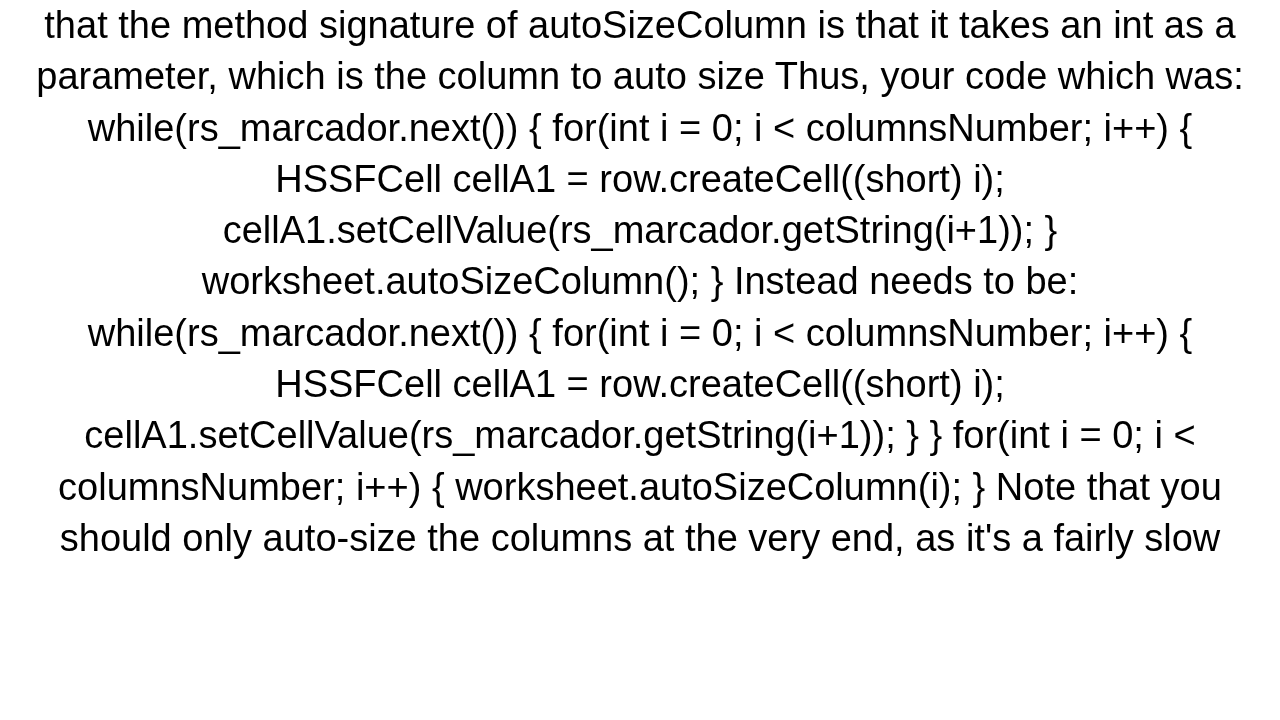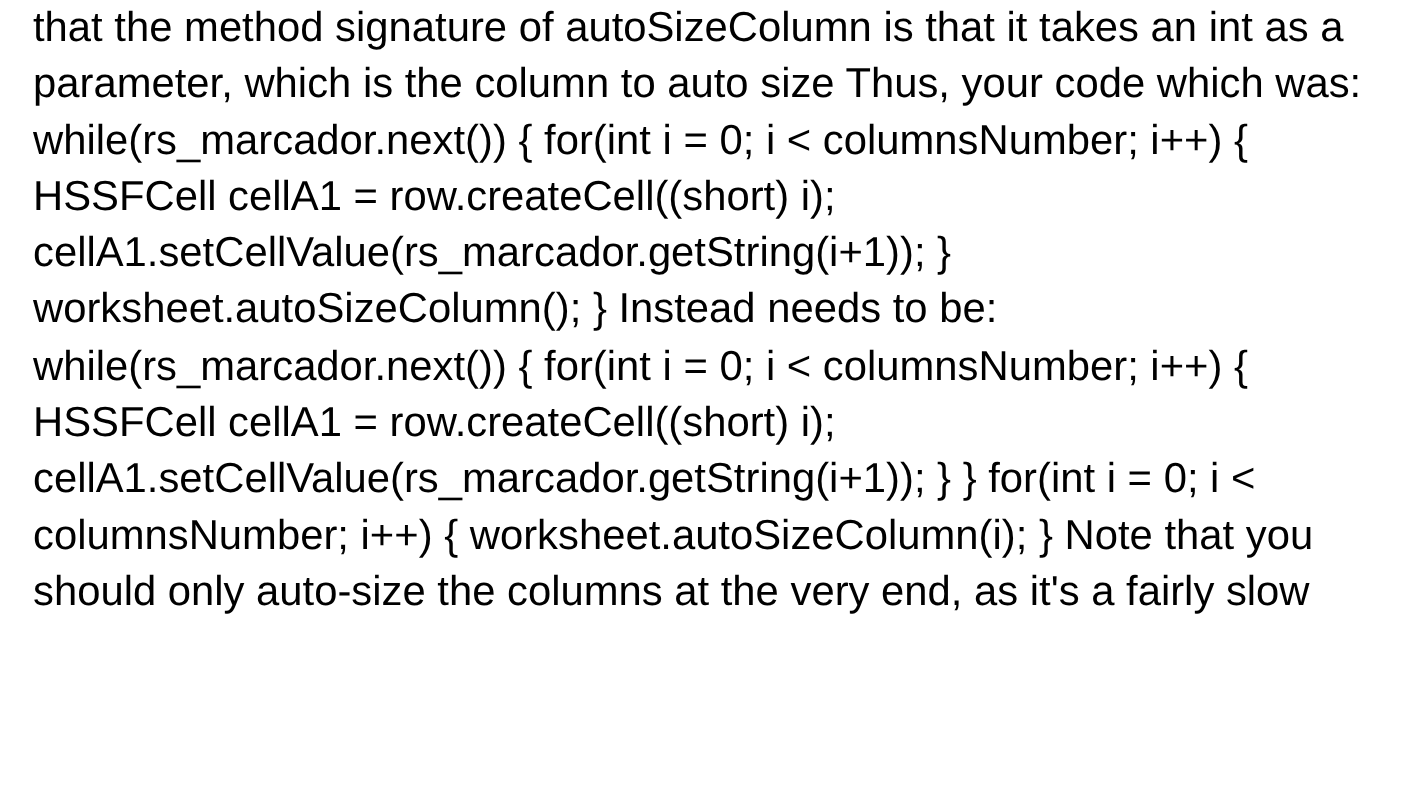--- a/index.html
+++ b/index.html
@@ -14,20 +14,21 @@
       font-family: Arial, Helvetica, sans-serif;
       font-size: 38px;
       line-height: 1.35;
       color: #000000;
       display: flex;
       align-items: flex-start;
       justify-content: center;
       overflow: hidden;
     }
     .content {
+      text-align: center;
       padding: 0 30px;
       width: 100%;
     }
   </style>
 </head>
 <body>
 
 <div class="content">
   <span>that the method signature of autoSizeColumn is that it takes an int as a parameter, which is the column to auto size Thus, your code which was: while(rs_marcador.next()) {         for(int i = 0; i &lt; columnsNumber; i++)         {             HSSFCell cellA1 = row.createCell((short) i);             cellA1.setCellValue(rs_marcador.getString(i+1));          }         worksheet.autoSizeColumn(); }  Instead needs to be: while(rs_marcador.next()) {         for(int i = 0; i &lt; columnsNumber; i++)         {             HSSFCell cellA1 = row.createCell((short) i);             cellA1.setCellValue(rs_marcador.getString(i+1));          } }  for(int i = 0; i &lt; columnsNumber; i++) {     worksheet.autoSizeColumn(i); }  Note that you should only auto-size the columns at the very end, as it's a fairly slow</span>
 </div>

